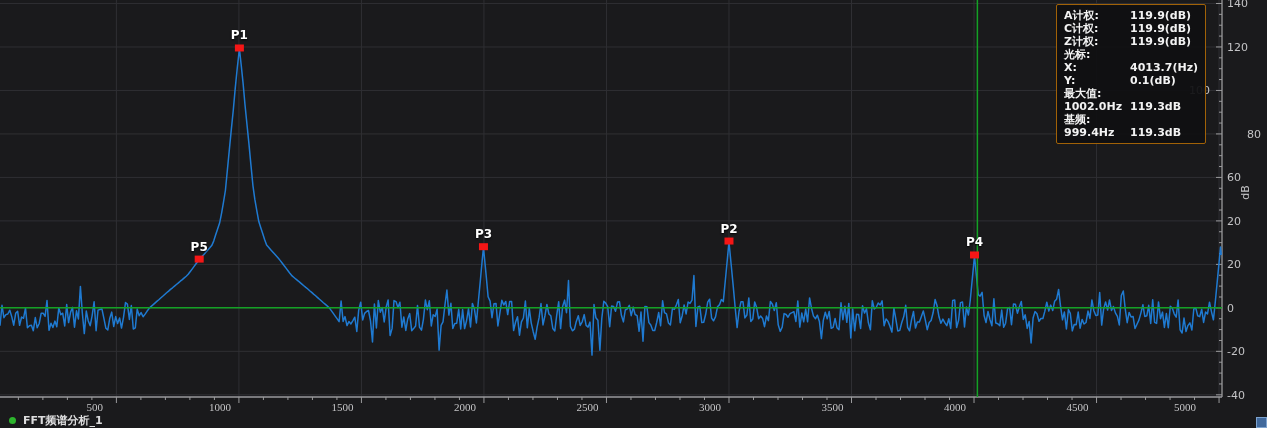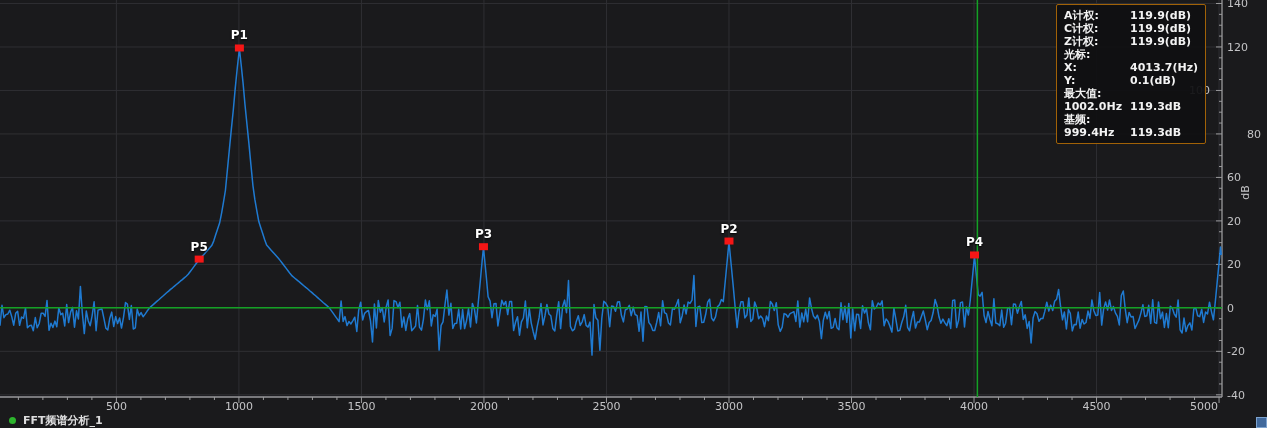--- a/index.html
+++ b/index.html
@@ -9,22 +9,22 @@
     font-family:"DejaVu Sans","Liberation Sans",sans-serif;
   }
   .stage svg{position:absolute;left:0;top:0;}
   .ovl{position:absolute;}
   .peak-label{
     position:absolute;width:34px;text-align:center;
     color:#ffffff;font-size:12px;font-weight:700;
     text-shadow:0 1px 2px #000;line-height:11px;
   }
   .xtick-label{
-    position:absolute;width:60px;text-align:center;
-    color:#c4c4c6;font-size:11px;line-height:12px;
+    position:absolute;width:60px;
+    color:#c4c4c6;font-size:11px;line-height:12px;font-family:Liberation Serif, serif;
   }
   .ytick-label{
     position:absolute;text-align:left;
     color:#c4c4c6;font-size:11px;line-height:12px;
   }
   .db-label{
     position:absolute;left:1238px;top:186px;
     color:#c4c4c6;font-size:11px;font-weight:400;
     transform:rotate(-90deg);transform-origin:center;
   }

